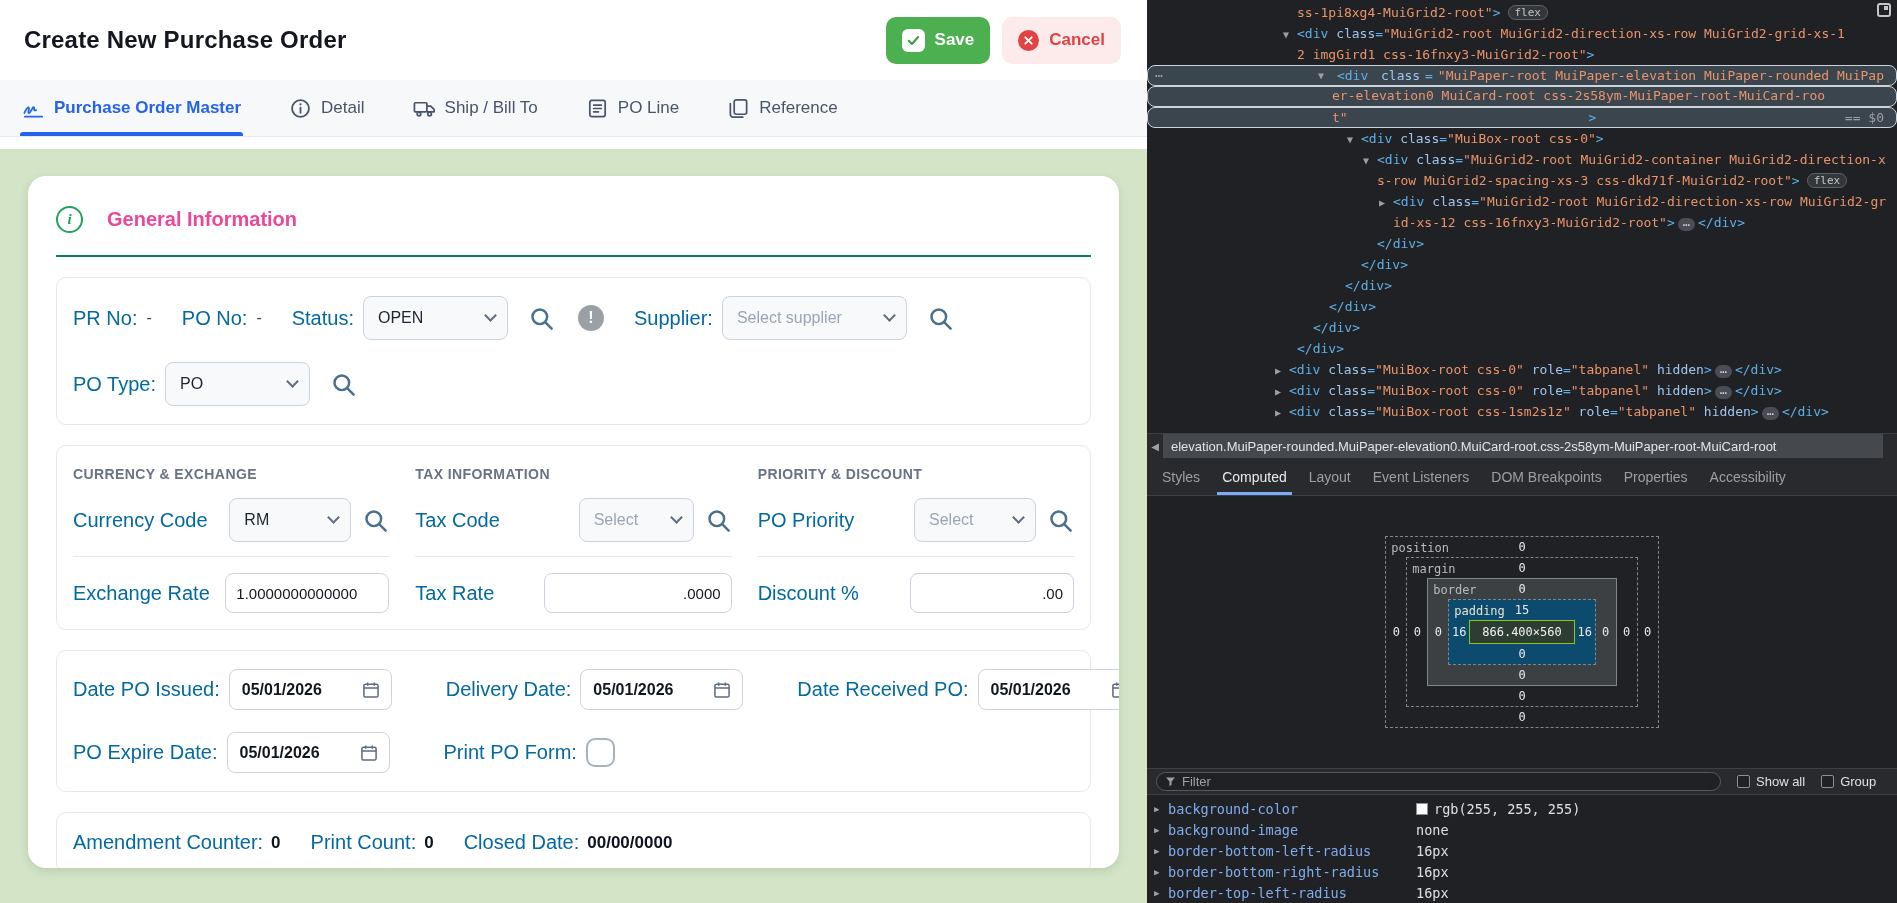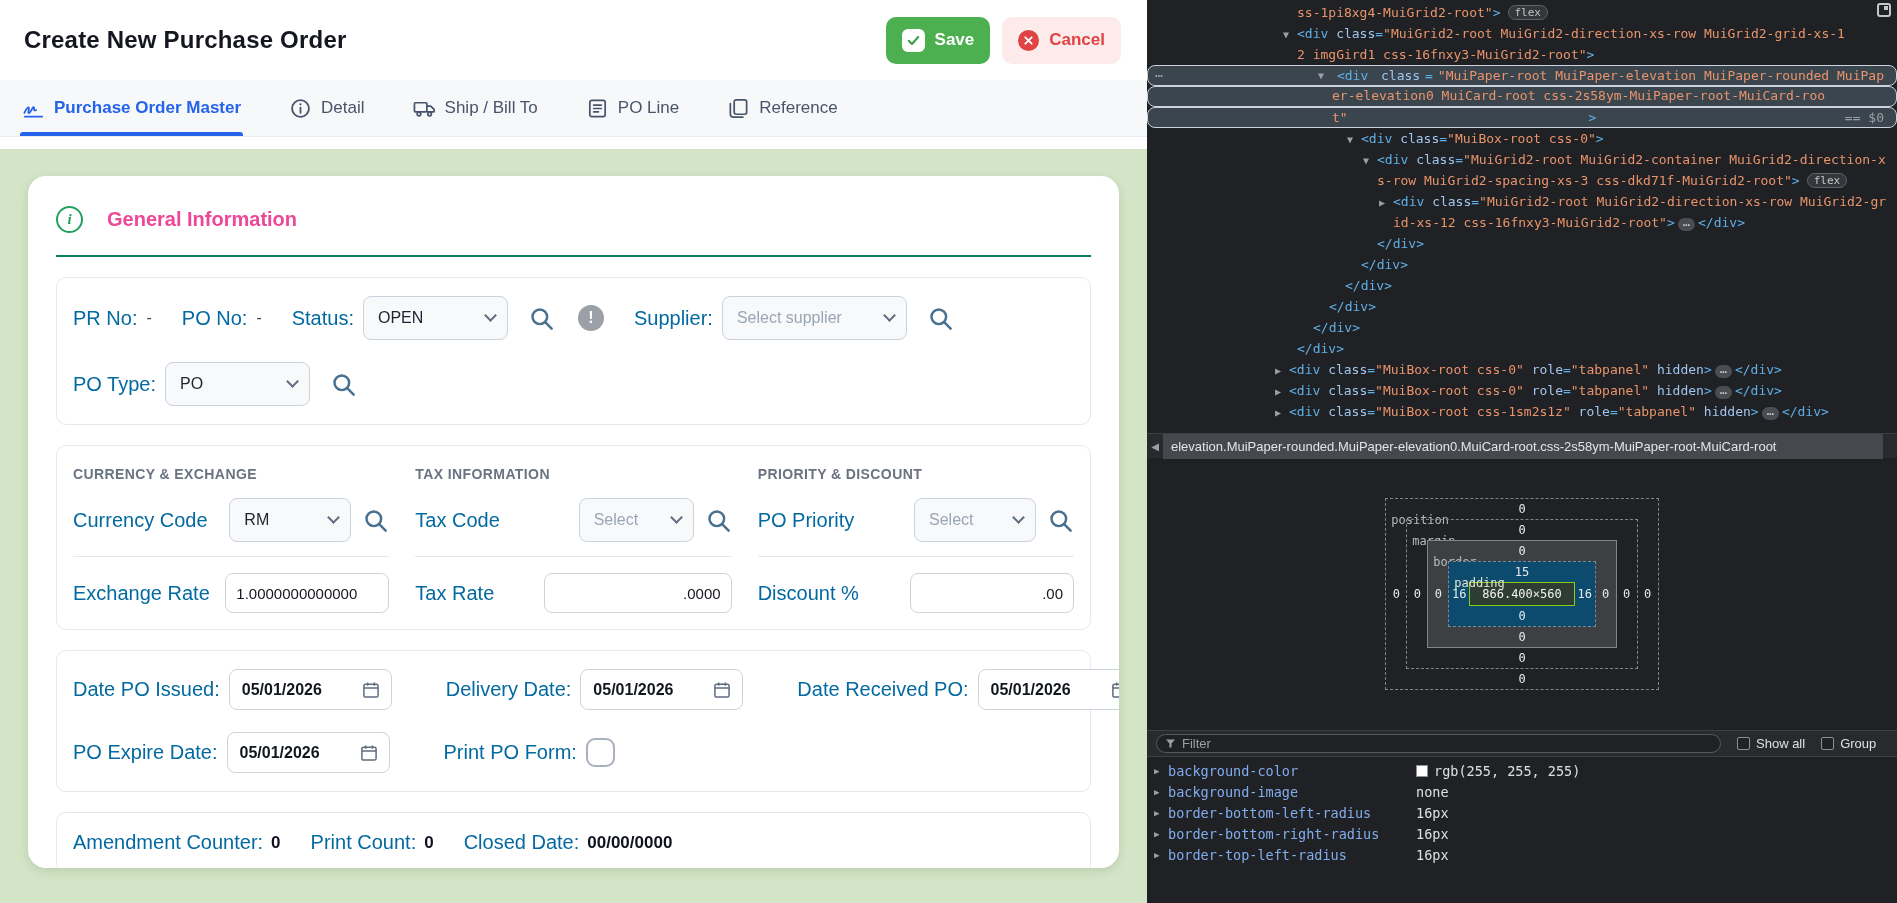--- a/index.html
+++ b/index.html
@@ -84,21 +84,21 @@
 .dtab{display:flex;align-items:center;padding:0 11px;font-size:14px;color:#9aa0a6;cursor:pointer;position:relative;white-space:nowrap;}
 .dtab.active{color:#e8eaed;}
 .dtab.active::after{content:"";position:absolute;left:6px;right:6px;bottom:0;height:3px;background:#7cacf8;}
 .bm-area{height:272px;display:flex;align-items:center;justify-content:center;flex:none;}
 .bm{font-size:12px;color:#e8eaed;}
 .ring{position:relative;border:1px dashed #80868b;}
 .r-pos{background:transparent;}
 .r-margin{background:transparent;}
 .r-border{border-style:solid;background:#3c4043;}
 .r-padding{background:#0c4a6e;}
-.rlab{position:absolute;top:14px;left:5px;font-size:12px;color:#b6babf;}
+.rlab{position:absolute;top:4px;left:5px;font-size:12px;color:#b6babf;}
 .r-padding .rlab{color:#e3e6d3;}
 .redge{height:20px;line-height:20px;text-align:center;min-width:60px;}
 .rmid{display:flex;align-items:center;justify-content:center;}
 .rside{min-width:20px;text-align:center;padding:0 2px;}
 .bm-content{background:#2e3d33;border:1px solid #84cc16;color:#f1f3f4;padding:4px 12px;white-space:nowrap;}
 .filterbar{height:27px;background:#292a2d;border-top:1px solid #3c4043;border-bottom:1px solid #3c4043;display:flex;align-items:center;padding:0 9px;gap:16px;font-family:"Liberation Sans",sans-serif;flex:none;}
 .filter-pill{flex:1;max-width:565px;height:19px;border:1px solid #55585d;border-radius:10px;background:#202124;display:flex;align-items:center;gap:6px;padding:0 8px;color:#9aa0a6;font-size:13px;}
 .filter-pill svg{width:11px;height:11px;flex:none;}
 .fcheck{display:flex;align-items:center;gap:6px;color:#dde0e3;font-size:13px;cursor:pointer;white-space:nowrap;}
 .cb-sq{width:13px;height:13px;border:1px solid #8b9095;border-radius:2px;background:#202124;flex:none;}
@@ -398,20 +398,29 @@
         <div class="tl" style="padding-left: 128px;"><span class="tk-a">▶</span><span class="tk-t">&lt;div</span><span class="tk-at"> class</span><span class="tk-t">=</span><span class="tk-s">"MuiBox-root css-0"</span><span class="tk-at"> role</span><span class="tk-t">=</span><span class="tk-s">"tabpanel"</span><span class="tk-at"> hidden</span><span class="tk-t">&gt;</span><span class="tk-e">…</span><span class="tk-t">&lt;/div&gt;</span></div>
         <div class="tl" style="padding-left: 128px;"><span class="tk-a">▶</span><span class="tk-t">&lt;div</span><span class="tk-at"> class</span><span class="tk-t">=</span><span class="tk-s">"MuiBox-root css-0"</span><span class="tk-at"> role</span><span class="tk-t">=</span><span class="tk-s">"tabpanel"</span><span class="tk-at"> hidden</span><span class="tk-t">&gt;</span><span class="tk-e">…</span><span class="tk-t">&lt;/div&gt;</span></div>
         <div class="tl" style="padding-left: 128px;"><span class="tk-a">▶</span><span class="tk-t">&lt;div</span><span class="tk-at"> class</span><span class="tk-t">=</span><span class="tk-s">"MuiBox-root css-1sm2s1z"</span><span class="tk-at"> role</span><span class="tk-t">=</span><span class="tk-s">"tabpanel"</span><span class="tk-at"> hidden</span><span class="tk-t">&gt;</span><span class="tk-e">…</span><span class="tk-t">&lt;/div&gt;</span></div>
       </div>
 
     <div class="crumbbar">
       <span class="crumb-arrow">◀</span>
       <span class="crumb">elevation.MuiPaper-rounded.MuiPaper-elevation0.MuiCard-root.css-2s58ym-MuiPaper-root-MuiCard-root</span>
     </div>
 
+    <div class="dt-tabs">
+        <div class="dtab">Styles</div>
+        <div class="dtab active">Computed</div>
+        <div class="dtab">Layout</div>
+        <div class="dtab">Event Listeners</div>
+        <div class="dtab">DOM Breakpoints</div>
+        <div class="dtab">Properties</div>
+        <div class="dtab">Accessibility</div>
+      </div>
 
     <div class="bm-area">
       <div class="bm">
         <div class="ring r-pos">
           <span class="rlab">position</span>
           <div class="redge">0</div>
           <div class="rmid">
             <span class="rside">0</span>
             <div class="ring r-margin">
               <span class="rlab">margin</span>

